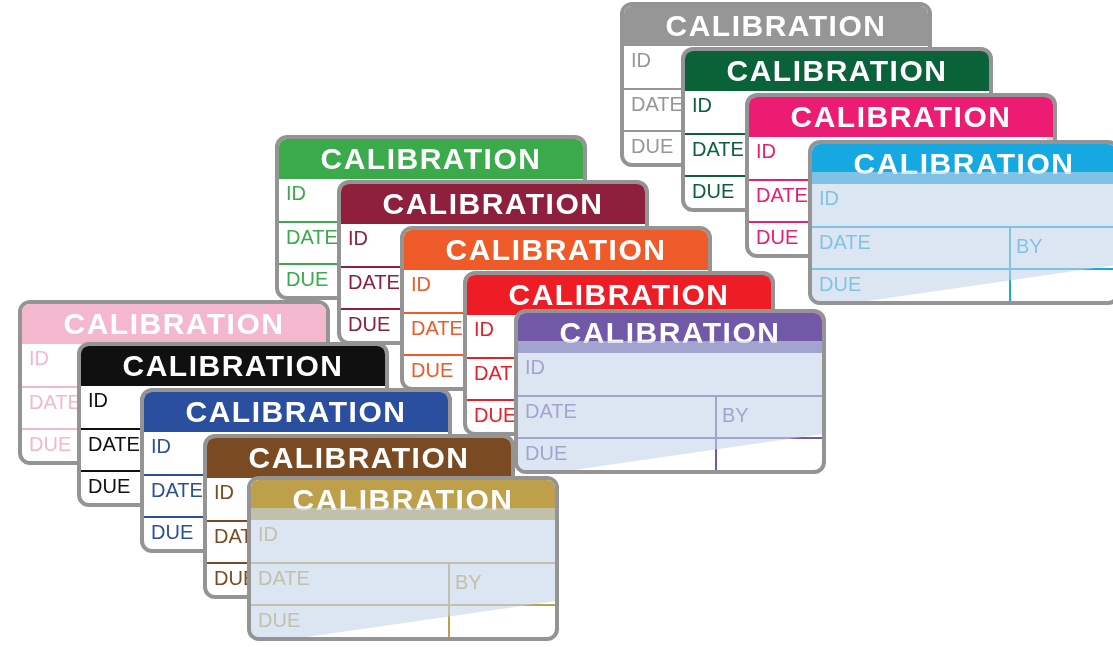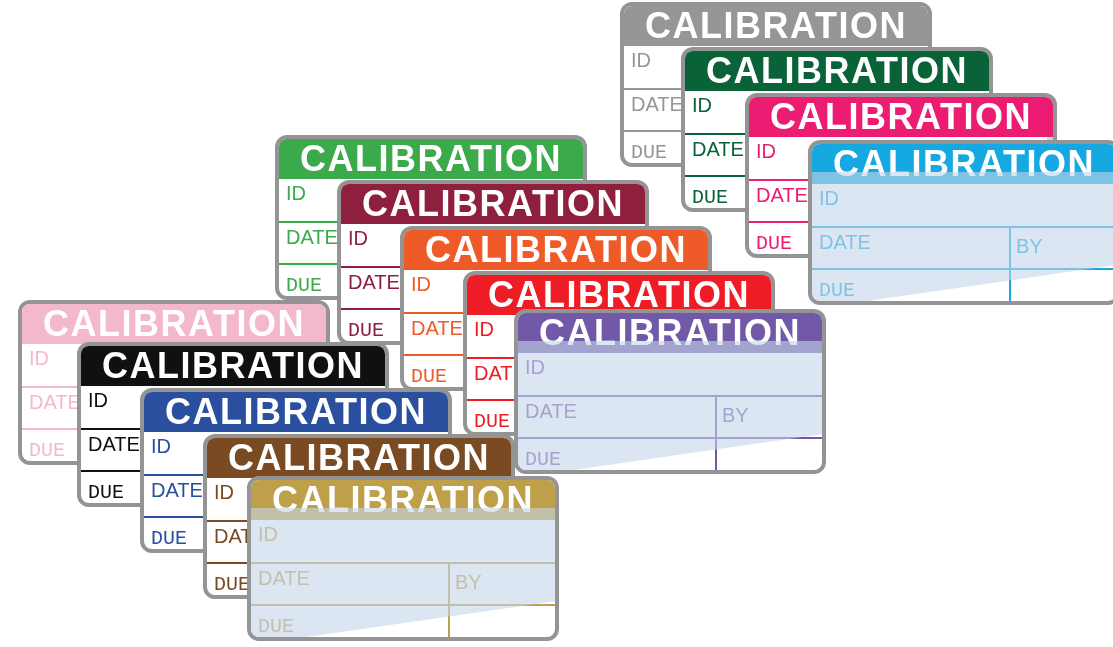--- a/index.html
+++ b/index.html
@@ -21,21 +21,21 @@
     overflow:hidden;
   }
   .lbl-inner{position:absolute;left:0;top:0;right:0;bottom:0;}
 
   .hdr{
     position:absolute;left:0;top:0;width:100%;height:40px;
     display:flex;align-items:center;justify-content:center;
   }
   .hdr-txt{
     color:#ffffff;
-    font-size:36px;
+    font-size:30px;
     font-weight:bold;
     letter-spacing:1.5px;
     line-height:1;
     white-space:nowrap;
     transform:scaleX(1.0);
     text-align:right;
   }
 
   
   .rule{position:absolute;left:0;width:100%;height:2px;}
@@ -47,21 +47,21 @@
   .cell{
     position:absolute;
     font-size:20px;
     line-height:1;
     white-space:nowrap;
     font-weight:normal;
   }
   .c-id{left:7px;top:44px;}
   .c-date{left:7px;top:88px;}
   .c-by{left:204px;top:92px;}
-  .c-due{left:7px;top:137px;font-family:Liberation Mono, monospace;}
+  .c-due{left:7px;top:130px;}
 
   
   .sheen{
     position:absolute;left:0;top:28px;width:100%;height:137px;
     background:rgba(197,214,234,0.60);
     clip-path:polygon(0% 0%,100% 0%,100% 68%,0% 100%);
     pointer-events:none;
   }
   
   .edge{

